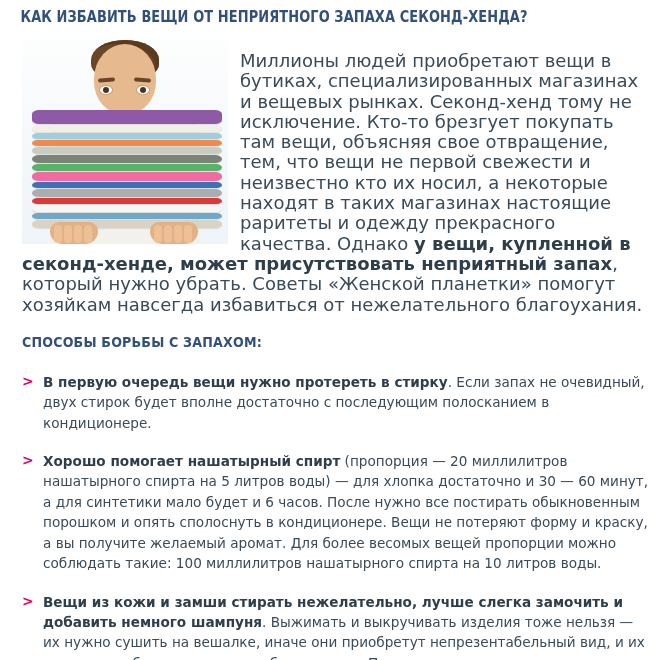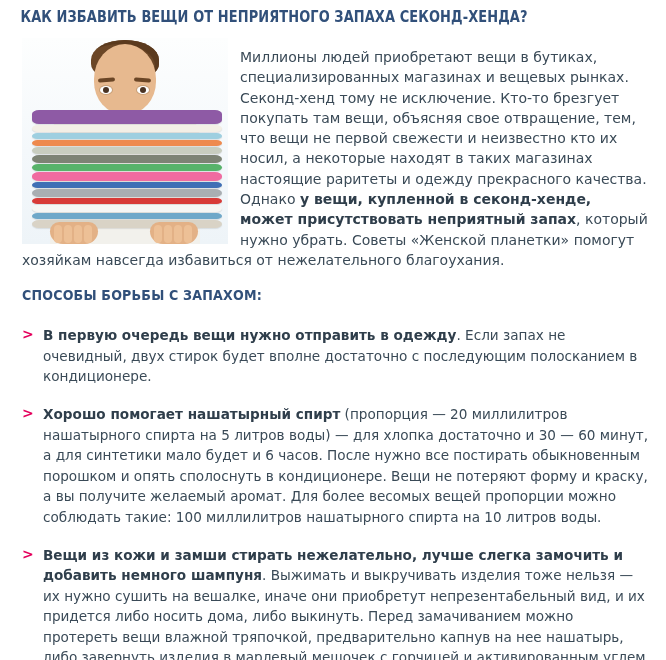--- a/index.html
+++ b/index.html
@@ -157,21 +157,21 @@
     height: 18px;
     border-radius: 5px;
     background: #edc096;
   }
   .ph-hand span:nth-child(1) { left: 4px; }
   .ph-hand span:nth-child(2) { left: 14px; }
   .ph-hand span:nth-child(3) { left: 24px; }
   .ph-hand span:nth-child(4) { left: 34px; }
 
   .intro-text {
-    font-size: 14px;
+    font-size: 18px;
     line-height: 20.3px;
     text-align: left;
     color: #3a4a57;
   }
   .intro-text b { font-weight: bold; color: #2f3e4b; }
 
   
   .subheading {
     margin: 16px 0 0 0;
     font-family: "DejaVu Sans Condensed", "Liberation Sans Narrow", "Liberation Sans", sans-serif;
@@ -264,21 +264,21 @@
       <span>Миллионы людей приобретают вещи в бутиках, специализированных магазинах и вещевых рынках. Секонд-хенд тому не исключение. Кто-то брезгует покупать там вещи, объясняя свое отвращение, тем, что вещи не первой свежести и неизвестно кто их носил, а некоторые находят в таких магазинах настоящие раритеты и одежду прекрасного качества. Однако </span><b>у вещи, купленной в секонд-хенде, может присутствовать неприятный запах</b><span>, который нужно убрать. Советы «Женской планетки» помогут хозяйкам навсегда избавиться от нежелательного благоухания.</span>
     </p>
 
     <div class="subheading">СПОСОБЫ БОРЬБЫ С ЗАПАХОМ:</div>
   </div>
 
   <ul class="tips">
 
     <li class="tip">
       <span class="tip-marker">&gt;</span>
-      <b>В первую очередь вещи нужно отправить в одежду</b><span>. Если запах не очевидный, двух стирок будет вполне достаточно с последующим полосканием в кондиционере.</span><b></b><span></span>
+      <b>В первую очередь вещи нужно протереть в стирку</b><span>. Если запах не очевидный, двух стирок будет вполне достаточно с последующим полосканием в кондиционере.</span><b></b><span></span>
     </li>
 
     <li class="tip">
       <span class="tip-marker">&gt;</span>
       <b>Хорошо помогает нашатырный спирт</b><span> (пропорция — 20 миллилитров нашатырного спирта на 5 литров воды) — для хлопка достаточно и 30 — 60 минут, а для синтетики мало будет и 6 часов. После нужно все постирать обыкновенным порошком и опять сполоснуть в кондиционере. Вещи не потеряют форму и краску, а вы получите желаемый аромат. Для более весомых вещей пропорции можно соблюдать такие: 100 миллилитров нашатырного спирта на 10 литров воды.</span><b></b><span></span>
     </li>
 
     <li class="tip">
       <span class="tip-marker">&gt;</span>
       <b>Вещи из кожи и замши стирать нежелательно, лучше слегка замочить и добавить немного шампуня</b><span>. Выжимать и выкручивать изделия тоже нельзя — их нужно сушить на вешалке, иначе они приобретут непрезентабельный вид, и их придется либо носить дома, либо выкинуть. Перед замачиванием можно протереть вещи влажной тряпочкой, предварительно капнув на нее нашатырь, либо завернуть изделия в марлевый мешочек с горчицей и активированным углем, дать так полежать около двух-трех дней. Для лучшего эффекта оберните изделия в целофанновый пакет.</span><b></b><span></span>

